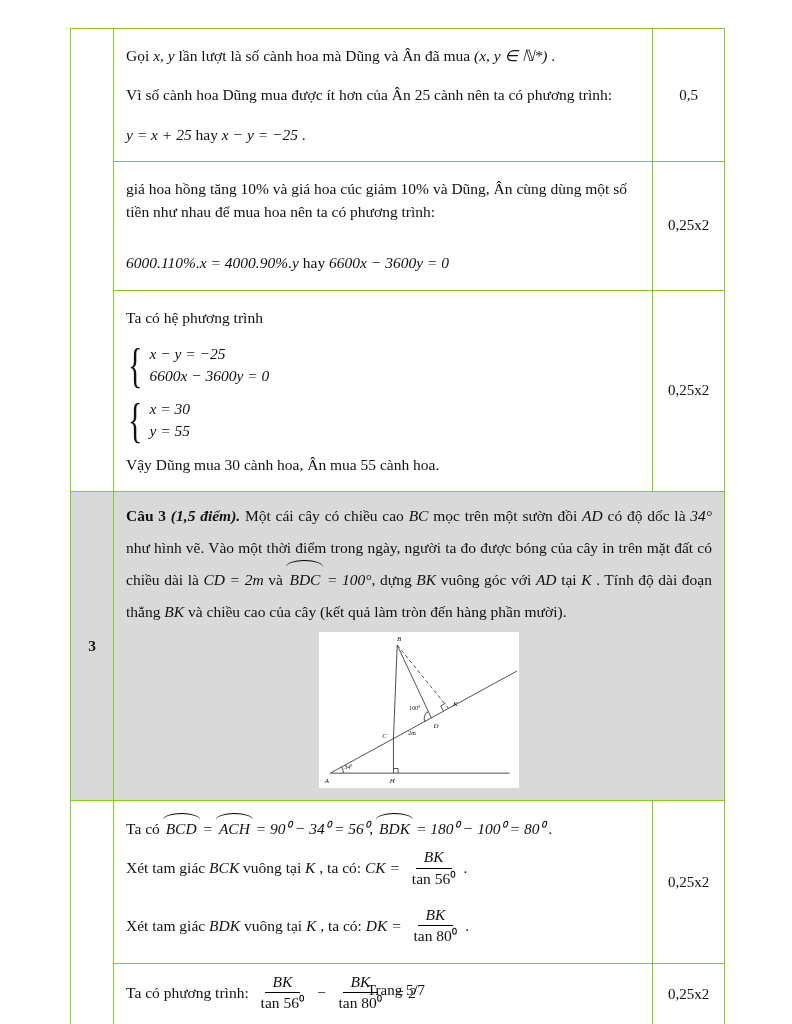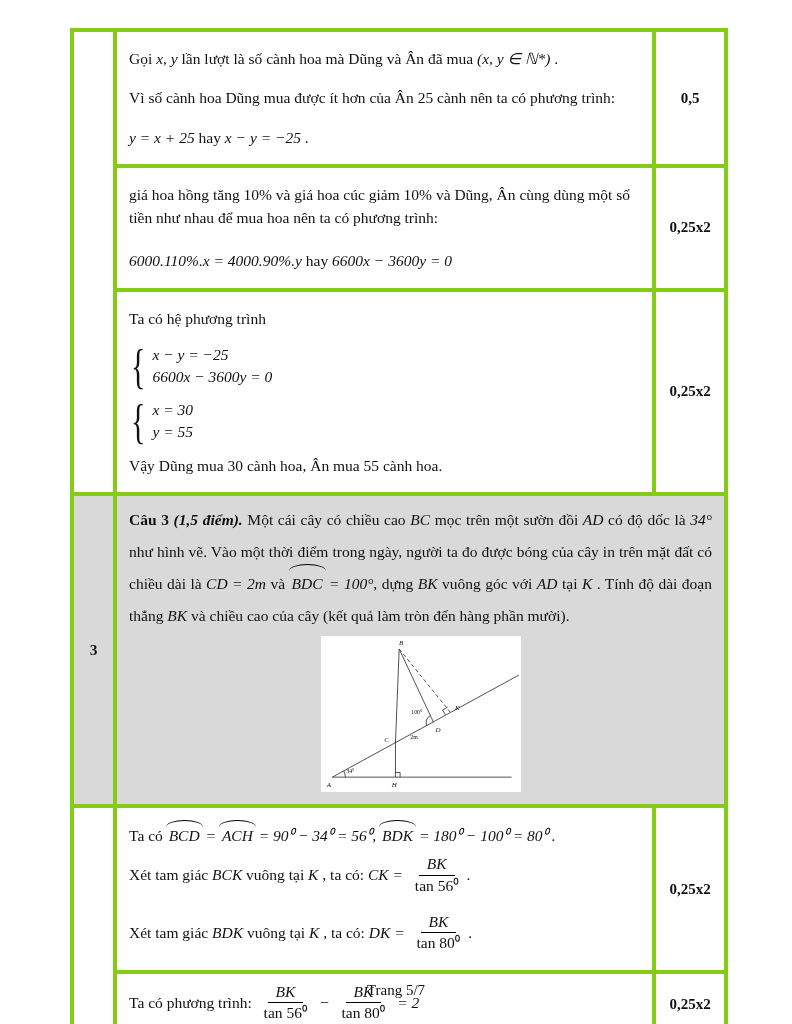--- a/index.html
+++ b/index.html
@@ -5,23 +5,23 @@
   html,body{margin:0;padding:0}
   body{
     width:792px;height:1024px;position:relative;background:#ffffff;
     font-family:"Liberation Serif", serif;color:#111;
   }
   .sheet{position:absolute;left:70px;top:28px}
   table.grid{border-collapse:collapse;table-layout:fixed;width:654px}
   col.c-num{width:43px}
   col.c-body{width:539px}
   col.c-score{width:72px}
-  td{border:4px solid #84cc16;vertical-align:top;padding:6px 12px;font-size:15.5px;line-height:1.5}
+  td{border:1px solid #84cc16;vertical-align:top;padding:6px 12px;font-size:15.5px;line-height:1.5}
   td.qnum{text-align:center;font-weight:bold;vertical-align:middle;padding:0}
-  td.score{text-align:center;font-weight:bold;vertical-align:middle;font-size:15px;padding:2px}
+  td.score{text-align:center;font-weight:normal;vertical-align:middle;font-size:15px;padding:2px}
   .gray{background:#d9d9d9}
   .tr1{height:120px}.tr2{height:94px}.tr3{height:196px}.tr4{height:302px}.tr5{height:128px}.tr6{height:58px}
   .body p.line{margin:9px 0}
   .math{font-style:italic}
   .t{font-style:normal}
   .bold{font-weight:bold}
   .bolditalic{font-weight:bold;font-style:italic}
   .italic{}
   
   .system{display:flex;align-items:center;margin:8px 0 10px 2px}
@@ -64,21 +64,21 @@
         <p class="line"><span class="t">Gọi </span><span class="math">x, y</span><span class="t"> lần lượt là số cành hoa mà Dũng và Ân đã mua </span><span class="math">(x, y ∈ ℕ*)</span><span class="t"> .</span></p>
         <p class="line" style="margin-top:16px">Vì số cành hoa Dũng mua được ít hơn của Ân 25 cành nên ta có phương trình:</p>
         <p class="line" style="margin-top:16px"><span class="math">y = x + 25</span><span class="t"> hay </span><span class="math">x − y = −25</span><span class="t"> .</span></p>
       </td>
       <td class="score"><span>0,5</span></td>
     </tr>
 
     <tr class="tr2">
       <td class="body">
         <p class="line">giá hoa hồng tăng 10% và giá hoa cúc giảm 10% và Dũng, Ân cùng dùng một số tiền như nhau để mua hoa nên ta có phương trình:</p>
-        <p class="line" style="margin-top:20px"><span class="math">6000.110%.x = 4000.90%.y</span><span class="t"> hay </span><span class="math">6600x − 3600y = 0</span></p>
+        <p class="line" style="margin-top:28px"><span class="math">6000.110%.x = 4000.90%.y</span><span class="t"> hay </span><span class="math">6600x − 3600y = 0</span></p>
       </td>
       <td class="score"><span>0,25x2</span></td>
     </tr>
 
     <tr class="tr3">
       <td class="body">
         <p class="line">Ta có hệ phương trình</p>
         <div class="system" style="margin-top:14px">
           <span class="brace">{</span>
           <div class="syslines">

